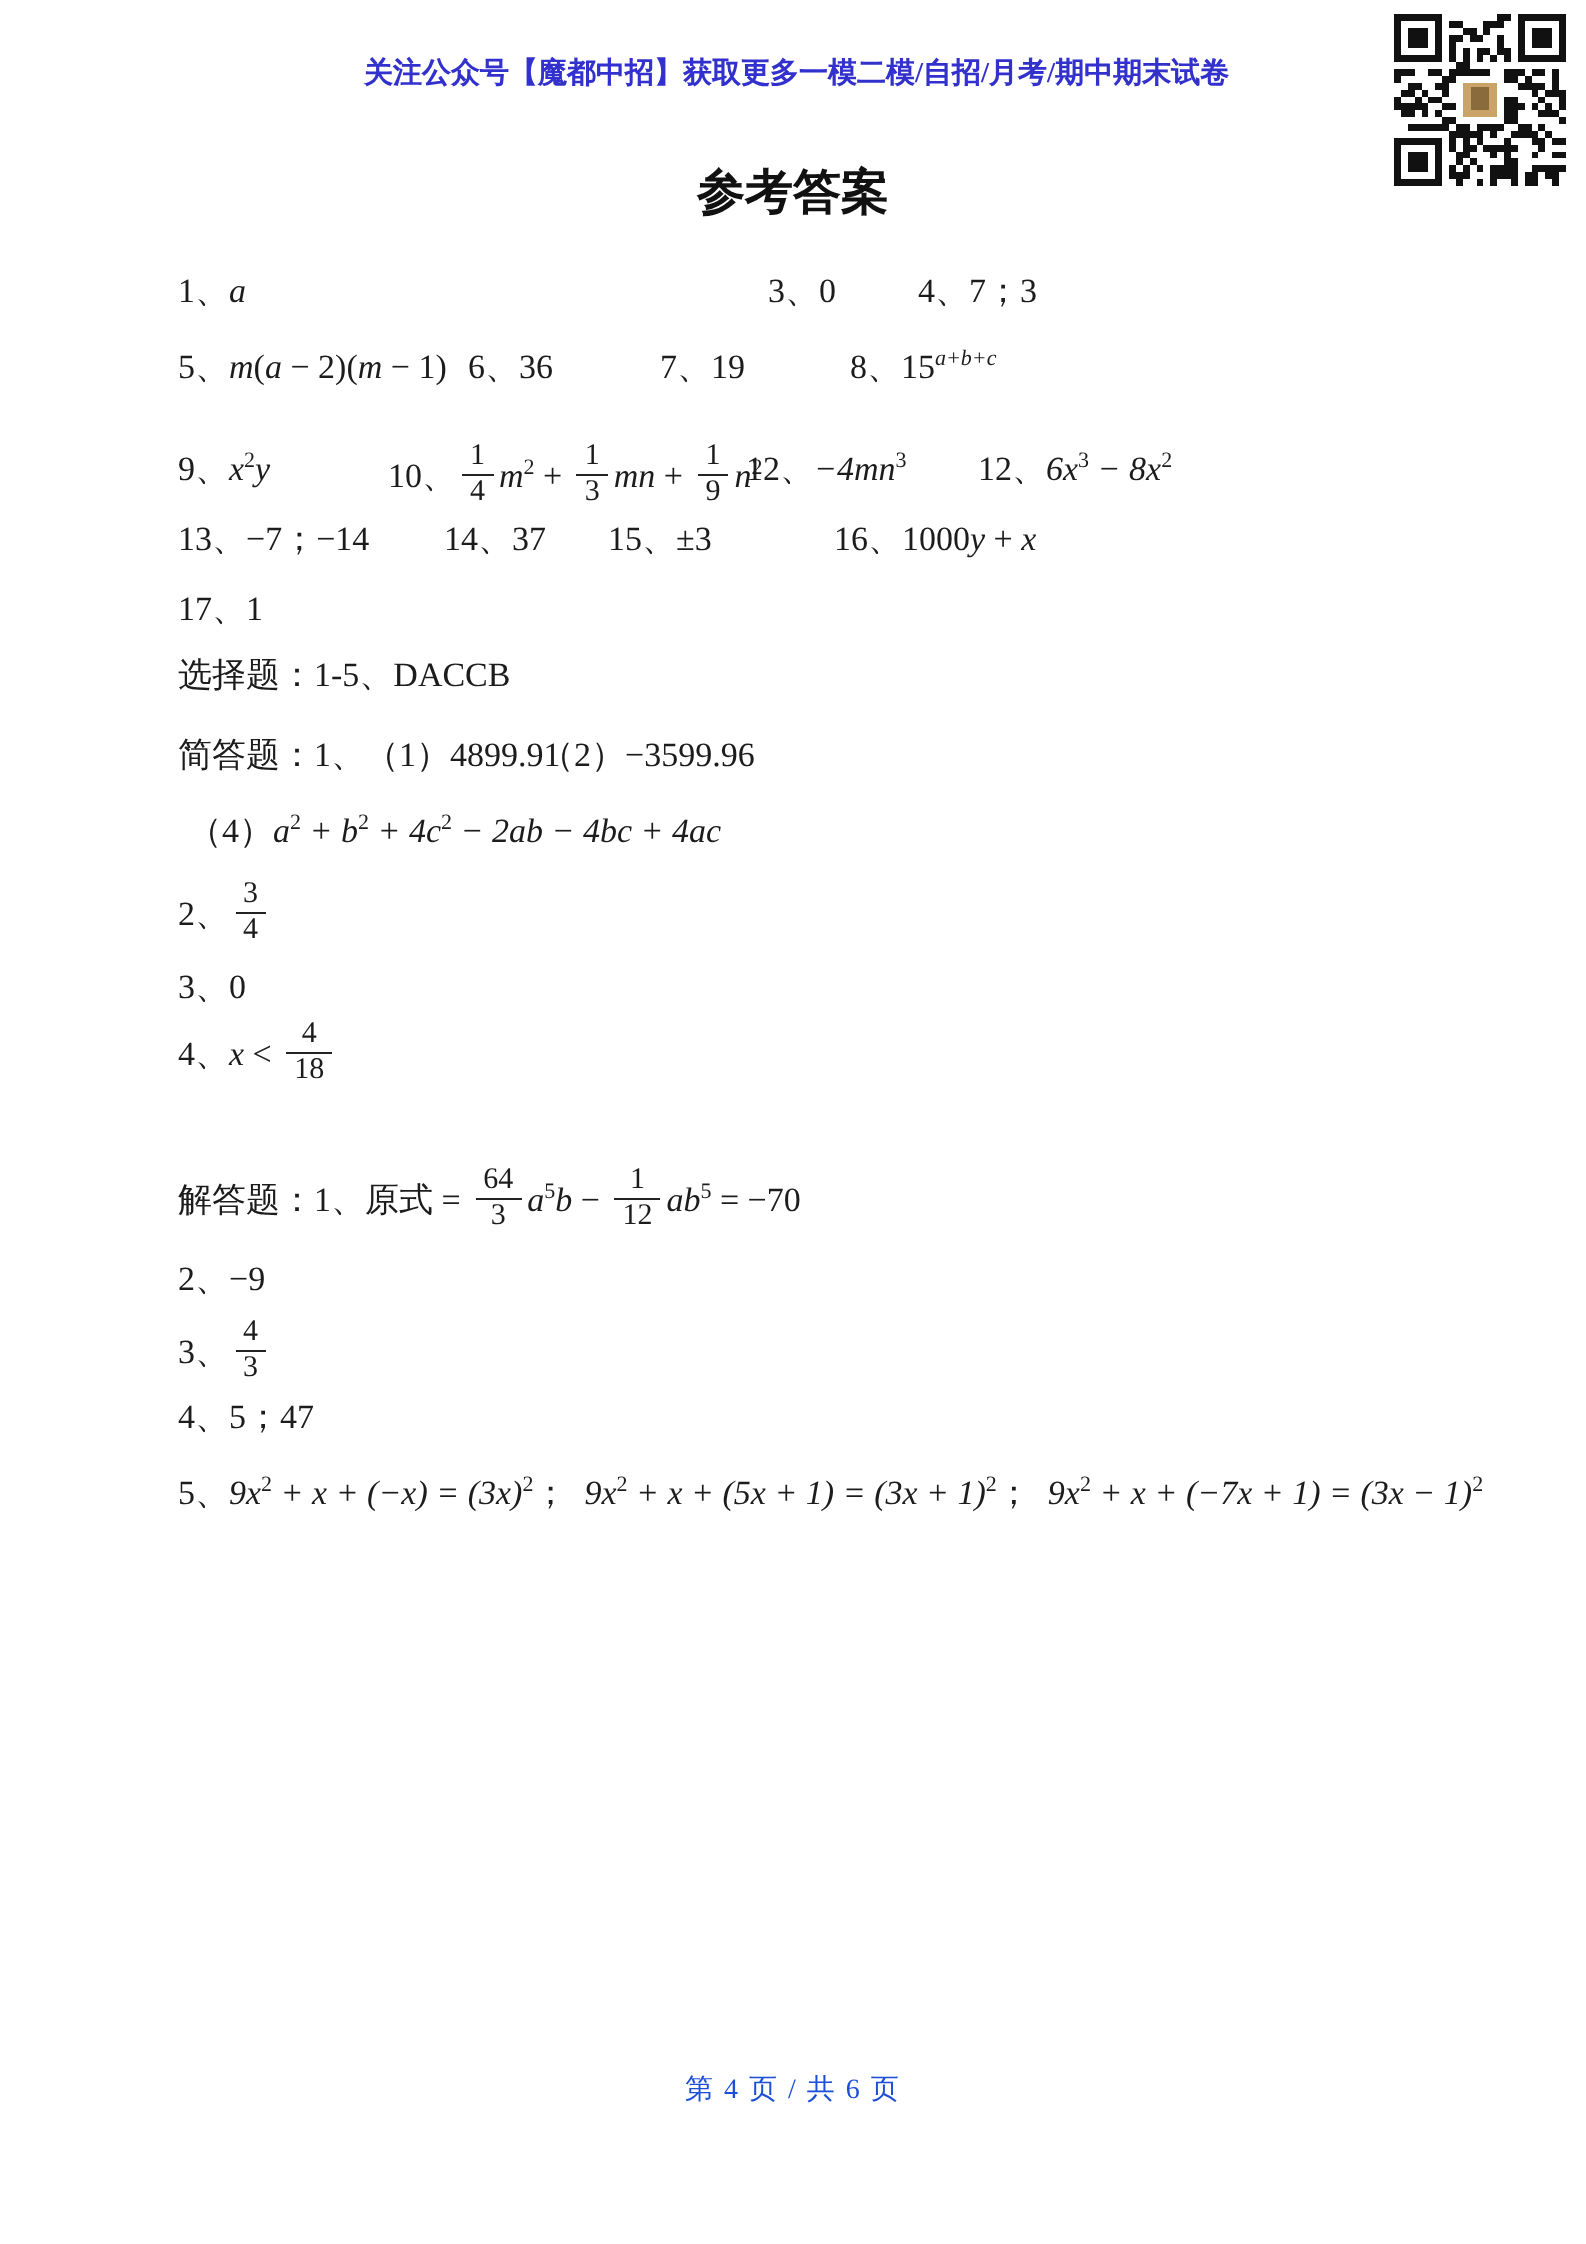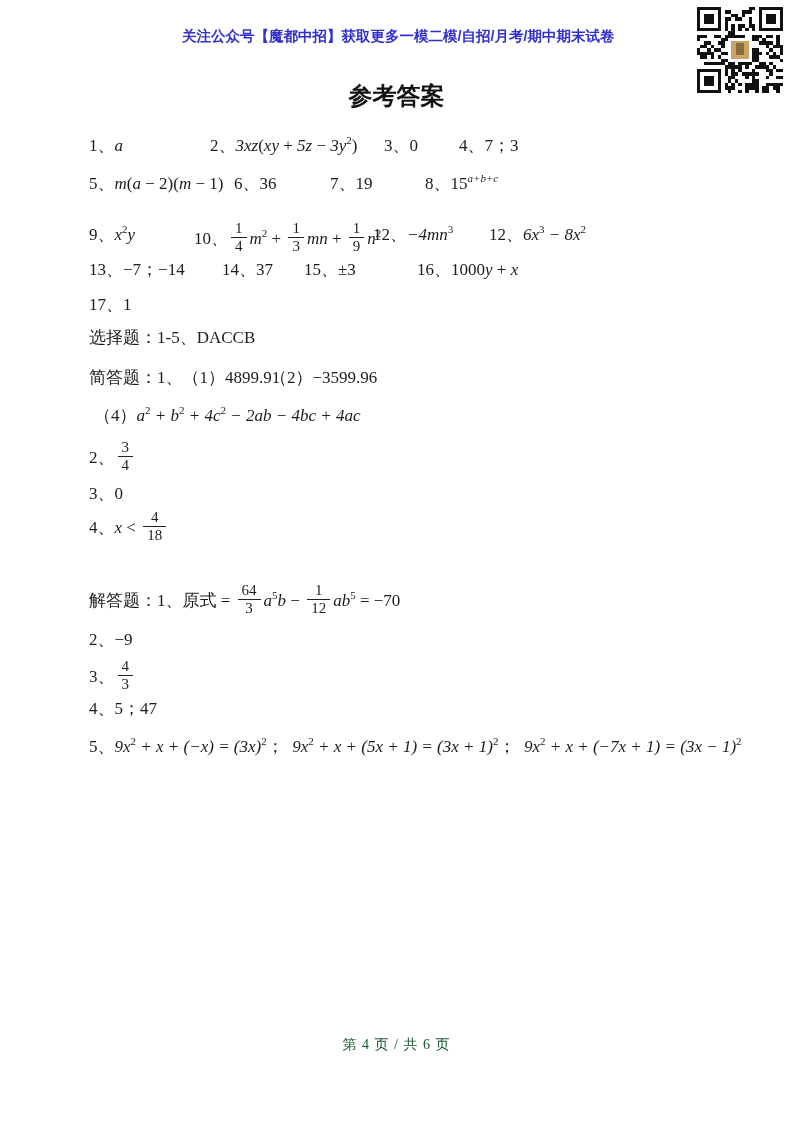--- a/index.html
+++ b/index.html
@@ -1,32 +1,32 @@
 <!DOCTYPE html>
 <html><head>
 <meta charset="utf-8">
 <style>
   html,body{margin:0;padding:0;background:#ffffff;}
   .page{position:relative;width:793px;height:1122px;background:#fff;overflow:hidden;
         font-family:"Liberation Serif","DejaVu Serif",serif;color:#1c1c1c;}
-  .promo{position:absolute;left:182px;top:27px;font-family:Liberation Sans, sans-serif;
+  .promo{position:absolute;left:182px;top:27px;font-family:Liberation Serif, serif;
          font-weight:700;font-size:14.5px;color:#3231cd;white-space:pre;}
   .qr{position:absolute;left:697px;top:7px;width:86px;height:86px;}
   .qr svg{width:86px;height:86px;display:block;shape-rendering:crispEdges;}
   .title{position:absolute;top:80px;left:0;width:100%;margin:0;text-align:center;
          font-family:"Liberation Sans","DejaVu Sans",sans-serif;font-weight:700;font-size:24px;color:#111;}
   .ln{position:absolute;left:0;width:100%;height:26px;font-size:17px;line-height:26px;white-space:pre;margin-left:17px;}
   .it{position:absolute;top:0;white-space:pre;}
   .v{font-style:italic;}
   sup{font-size:11px;line-height:0;}
   .fr{display:inline-block;vertical-align:middle;text-align:center;font-size:15px;line-height:1.15;
       margin:0 3px;transform:translateY(-2px);}
   .fr .n{display:block;padding:0 4px;border-bottom:1.3px solid #222;}
   .fr .d{display:block;padding:0 4px;}
-  .footer{position:absolute;top:1036px;left:0;width:100%;text-align:center;font-size:14px;color:#14532d;
+  .footer{position:absolute;top:1036px;left:0;width:100%;text-align:center;font-size:14px;color:#1d4ed8;
           letter-spacing:1px;}
 </style>
 </head>
 <body>
 
 <div class="page">
 
   <div class="promo">关注公众号【魔都中招】获取更多一模二模/自招/月考/期中期末试卷</div>
 
   <div class="qr">
@@ -234,21 +234,20 @@
         <rect x="9.6" y="9.6" width="5.8" height="5.8" fill="#ffffff"></rect>
         <rect x="10" y="10" width="5" height="5" fill="#c9a368"></rect>
         <rect x="11.2" y="10.6" width="2.6" height="3.4" fill="#8a6c3c"></rect>
       </svg>
   </div>
 
   <h1 class="title">参考答案</h1>
 
   <div class="ln" style="top:133px">
     <span class="it" style="left:72px"><span class="t">1、</span><span class="v">a</span></span>
-    <span class="it" style="left:193px"><span class="t">2、</span><span class="v">3xz</span><span class="t">(</span><span class="v">xy</span><span class="t"> + </span><span class="v">5z</span><span class="t"> − </span><span class="v">3y</span><sup>2</sup><span class="t">)</span></span>
     <span class="it" style="left:367px"><span class="t">3、0</span></span>
     <span class="it" style="left:442px"><span class="t">4、7；3</span></span>
   </div>
 
   <div class="ln" style="top:171px">
     <span class="it" style="left:72px"><span class="t">5、</span><span class="v">m</span><span class="t">(</span><span class="v">a</span><span class="t"> − 2)(</span><span class="v">m</span><span class="t"> − 1)</span></span>
     <span class="it" style="left:217px"><span class="t">6、36</span></span>
     <span class="it" style="left:313px"><span class="t">7、19</span></span>
     <span class="it" style="left:408px"><span class="t">8、15</span><sup class="v">a+b+c</sup></span>
   </div>

